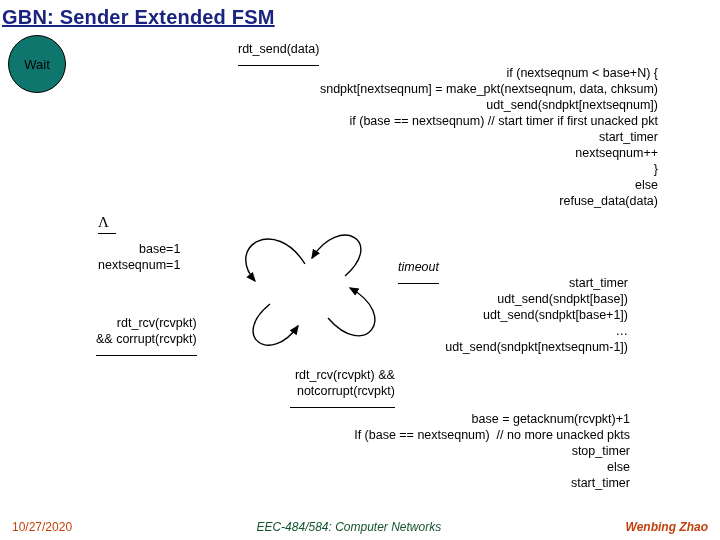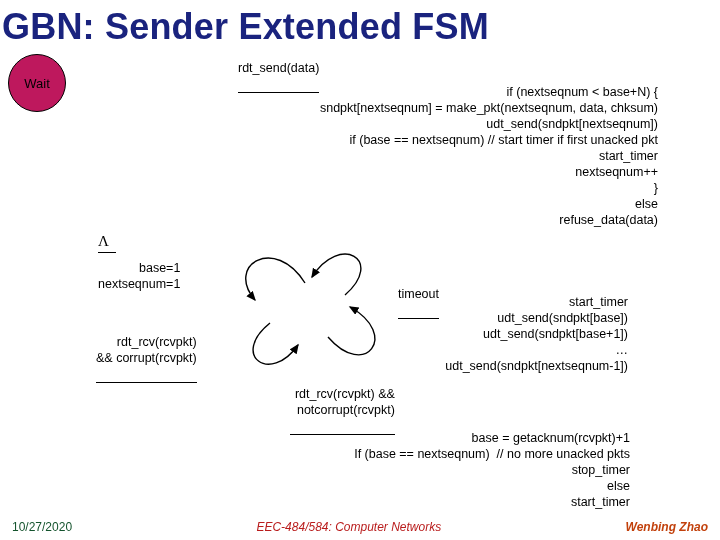--- a/index.html
+++ b/index.html
@@ -6,81 +6,82 @@
   body {
     width: 720px;
     height: 540px;
     background: #fff;
     font-family: Arial, Helvetica, sans-serif;
     position: relative;
     overflow: hidden;
   }
   .title {
     color: #1a237e;
-    font-size: 36px;
+    font-size: 20px;
     font-weight: bold;
+    text-decoration: underline;
     padding: 6px 0 2px 2px;
     letter-spacing: 0.2px;
   }
   .slide {
     position: relative;
     padding: 4px 8px 0 8px;
     height: 470px;
     font-size: 12.5px;
     color: #000;
     line-height: 1.28;
   }
   .block { position: absolute; }
-  .underline-wrap { display:inline-block; border-bottom:1px solid #000; padding-bottom:16px; margin-bottom:3px; }
+  .underline-wrap { display:inline-block; border-bottom:1px solid #000; padding-bottom:8px; margin-bottom:3px; }
 
   
   #lambda { left: 98px; top: 182px; font-family: "Times New Roman", serif; font-size:15px; }
   #lambda .bar { display:block; width:18px; border-bottom:1px solid #000; margin-top:1px;}
   #init { left: 98px; top: 202px; margin-top: 8px; }
 
   
   #send-evt { left: 238px; top: 10px; }
   #send-act { left: 238px; top: 34px; width: 420px; }
 
   
   #wait {
     left: 275px; top: 228px;
     width: 58px; height: 58px;
     border: 1.5px solid #000;
     border-radius: 50%;
     text-align: center;
     line-height: 58px;
     font-size: 13px;
-    background:#be185d;
+    background:#0f766e;
   }
 
   
   .loops { position:absolute; left:200px; top:195px; width:210px; height:130px; }
 
   
-  #timeout-evt { left: 398px; top: 236px; }
+  #timeout-evt { left: 398px; top: 228px; font-style: italic; }
   #timeout-act { left: 398px; top: 244px; width: 230px; }
 
   
   #rcvcorrupt { left: 96px; top: 284px; width:170px; }
 
   
   #rcvok-evt { left: 290px; top: 336px; }
   #rcvok-act { left: 290px; top: 380px; width: 340px; }
 
   
   .footer {
     position: absolute;
     bottom: 6px; left: 0; right: 0;
     display: flex; justify-content: space-between;
     padding: 0 12px;
     font-size: 12px;
   }
-  .date { color: #14532d; }
-  .course { color: #b91c1c; font-style: italic; }
+  .date { color: #c2410c; }
+  .course { color: #14532d; font-style: italic; }
   .author { color: #c2410c; font-style: italic; font-weight: bold; }
   .pre { white-space: pre; font-family: Arial, Helvetica, sans-serif; text-align: right; }
 </style>
 </head>
 <body>
 
 <div class="title">GBN: Sender Extended FSM</div>
 
 <div class="slide">
 

